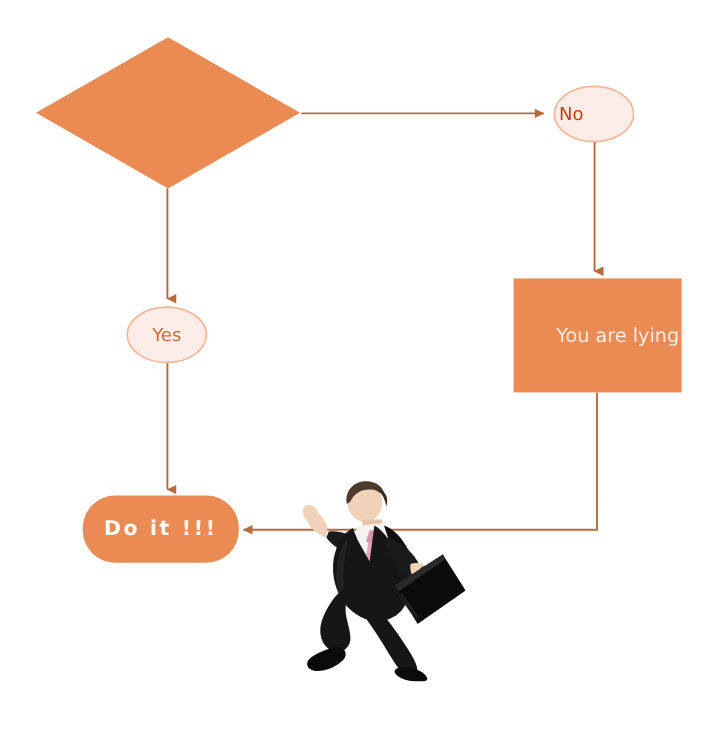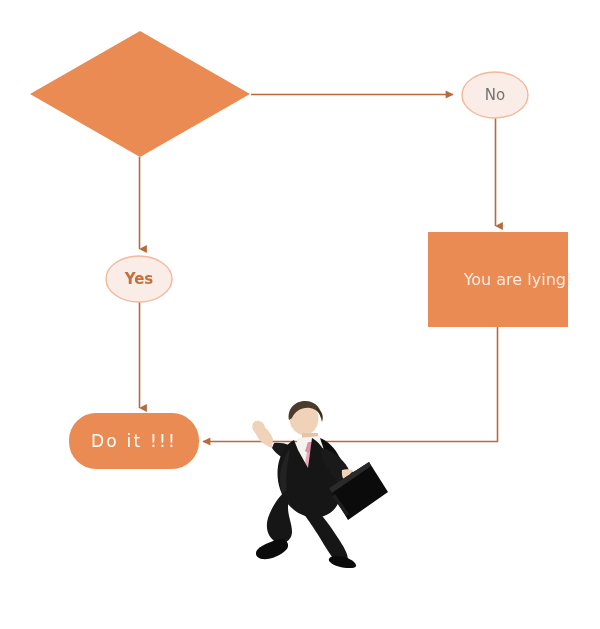--- a/index.html
+++ b/index.html
@@ -48,48 +48,47 @@
     letter-spacing: 0.2px;
   }
   
   #yes-label {
     left: 107px;
     top: 262px;
     width: 64px;
     height: 34px;
     color: #c2703c;
     font-size: 15px;
-    font-weight: bold;
   }
   #no-label {
-    left: 463px;
+    left: 444px;
     top: 78px;
     width: 64px;
     height: 34px;
-    color: #737373;
+    color: #c2410c;
     font-size: 15px;
   }
   
   #lying-label {
     left: 450px;
     top: 262px;
     width: 136px;
     height: 34px;
     color: #fdece3;
     font-size: 16px;
   }
   
   #doit-label {
     left: 72px;
     top: 424px;
     width: 124px;
     height: 34px;
     color: #ffffff;
     font-size: 17px;
-    font-weight: normal;
+    font-weight: bold;
     letter-spacing: 2.2px;
   }
   #runner {
     position: absolute;
     left: 228px;
     top: 396px;
     width: 160px;
     height: 172px;
     pointer-events: none;
   }

